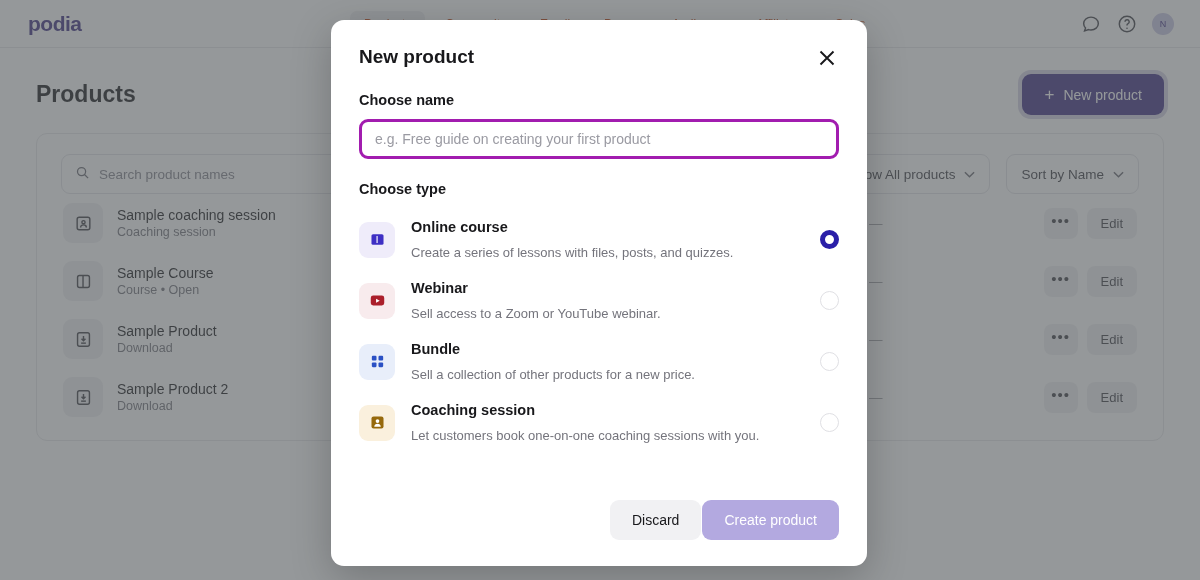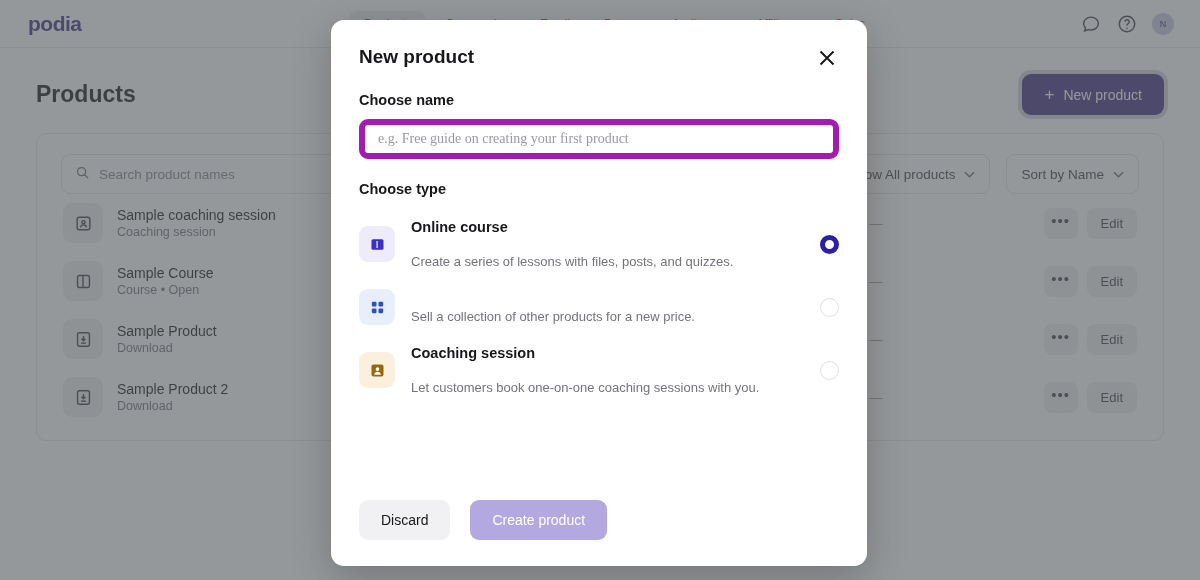--- a/index.html
+++ b/index.html
@@ -143,52 +143,52 @@
   }
   .m-title { font-size: 19px; font-weight: bold; color: #18181b; }
   .m-close { width: 24px; height: 24px; color: #18181b; display: block; }
   .m-label {
     font-size: 14.5px; font-weight: bold; color: #18181b;
     margin-top: 22px;
   }
   .m-input {
     margin-top: 11px;
     width: 100%; height: 40px;
-    border: 6px solid #a21caf; border-radius: 9px;
+    border: 3px solid #a21caf; border-radius: 9px;
     padding: 0 13px;
-    font-size: 14px; font-family: Liberation Serif, serif;
+    font-size: 14px; font-family: Liberation Sans, sans-serif;
     color: #0f766e; background: #fff;
   }
   .m-input::placeholder { color: #9a9aa2; }
 
   .types { margin-top: 12px; }
   .type-row {
     display: flex; align-items: center;
     padding: 10px 0;
   }
   .tic {
     width: 36px; height: 36px; border-radius: 9px; flex: none;
     display: flex; align-items: center; justify-content: center;
   }
   .tic svg { width: 17px; height: 17px; display: block; }
   .tinfo { margin-left: 16px; flex: 1; }
   .tname { font-size: 14.5px; font-weight: bold; color: #18181b; }
-  .tdesc { font-size: 13px; color: #74747c; margin-top: 19px; }
+  .tdesc { font-size: 13px; color: #74747c; margin-top: 10px; }
   .radio {
     width: 19px; height: 19px; border-radius: 50%;
     border: 1.5px solid #e0e0e4; flex: none; background: #fff;
   }
   .radio.on {
     border: 5px solid #2a1fa8;
     box-shadow: 0 0 0 0 transparent;
   }
 
   .m-foot {
     margin-top: auto;
-    display: flex; justify-content: flex-start; gap: 20px;
+    display: flex; justify-content: flex-end; gap: 1px;
     padding: 20px 0 26px 0;
   }
   .btn-discard {
     background: #f1f1f3; border: none; border-radius: 9px;
     font-size: 14px; color: #18181b; font-family: inherit;
     padding: 12px 22px;
   }
   .btn-create {
     background: #b3a9e0; border: none; border-radius: 9px;
     font-size: 14px; color: #ffffff; font-family: inherit;
@@ -371,29 +371,43 @@
             <rect x="10.6" y="7" width="1.6" height="10" fill="#fff"></rect>
           </svg>
         </div>
         <div class="tinfo">
           <div class="tname">Online course</div>
           <div class="tdesc">Create a series of lessons with files, posts, and quizzes.</div>
         </div>
         <div class="radio on"></div>
       </div>
       <div class="type-row">
+        <div class="tic" style="background:#f8ebed">
+          <svg viewBox="0 0 24 24">
+            <rect x="2.5" y="5" width="19" height="14" rx="3.4" fill="#ab1f2b"></rect>
+            <path d="M10 9.4l5.2 2.9-5.2 2.9z" fill="#fff"></path>
+          </svg>
+        </div>
+        <div class="tinfo">
+          <div class="tname">Webinar</div>
+          <div class="tdesc">Sell access to a Zoom or YouTube webinar.</div>
+        </div>
+        <div class="radio"></div>
+      </div>
+      <div class="type-row">
         <div class="tic" style="background:#e8eefa">
           <svg viewBox="0 0 24 24">
             <rect x="4" y="4" width="6.6" height="6.6" rx="1.5" fill="#2a50c4"></rect>
             <rect x="13.4" y="4" width="6.6" height="6.6" rx="1.5" fill="#2a50c4"></rect>
             <rect x="4" y="13.4" width="6.6" height="6.6" rx="1.5" fill="#2a50c4"></rect>
             <rect x="13.4" y="13.4" width="6.6" height="6.6" rx="1.5" fill="#2a50c4"></rect>
           </svg>
         </div>
         <div class="tinfo">
+          <div class="tname">Bundle</div>
           <div class="tdesc">Sell a collection of other products for a new price.</div>
         </div>
         <div class="radio"></div>
       </div>
       <div class="type-row">
         <div class="tic" style="background:#faf0dd">
           <svg viewBox="0 0 24 24">
             <rect x="3.5" y="3.5" width="17" height="17" rx="3" fill="#96690c"></rect>
             <circle cx="12" cy="10" r="2.6" fill="#fff"></circle>
             <path d="M7.4 18c0-2.7 2.1-4.4 4.6-4.4s4.6 1.7 4.6 4.4z" fill="#fff"></path>

